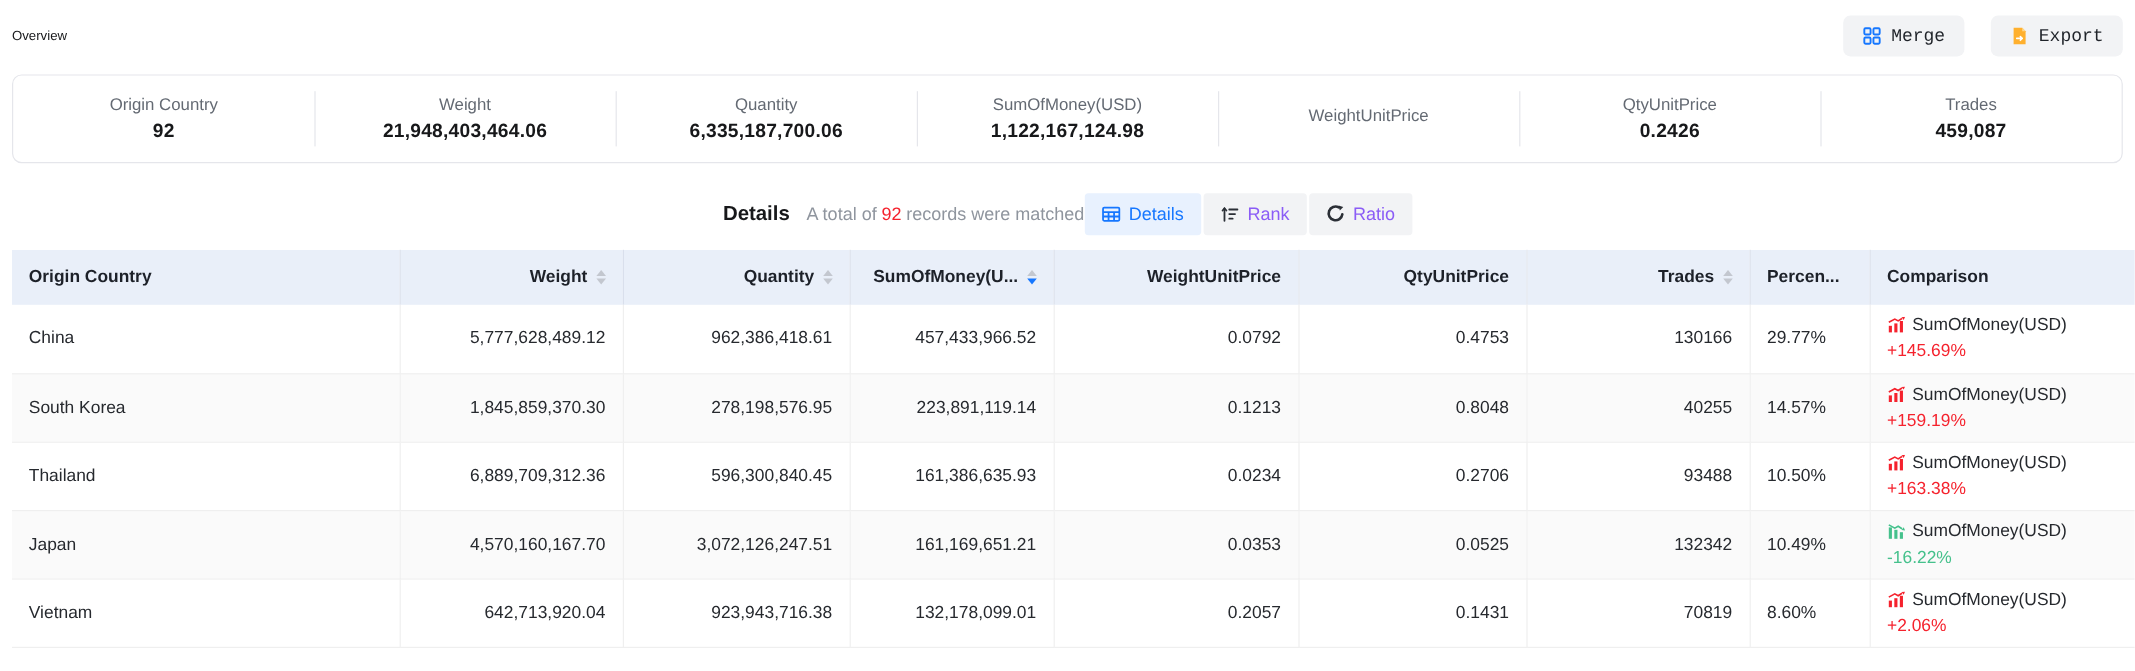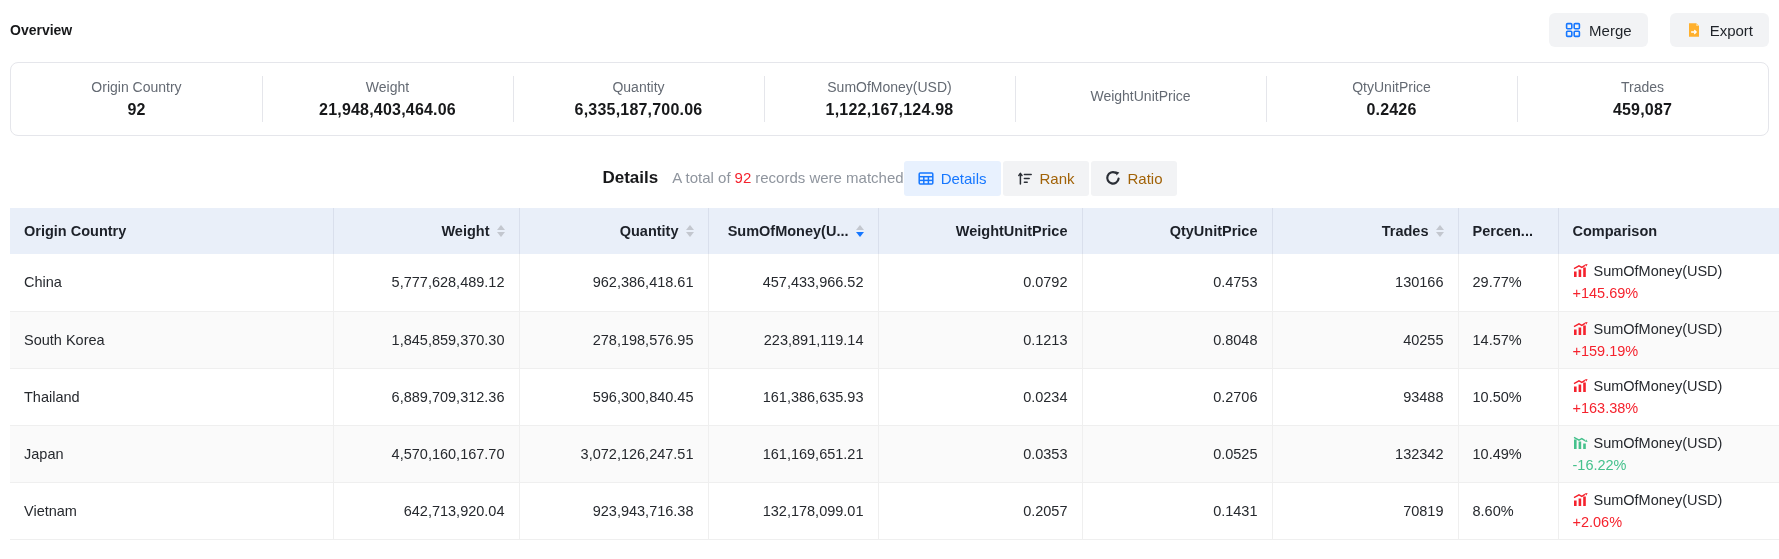--- a/index.html
+++ b/index.html
@@ -2,22 +2,22 @@
 <html><head>
 <meta charset="utf-8">
 <style>
   * { margin:0; padding:0; box-sizing:border-box; }
   html,body { width:1779px; height:559px; overflow:hidden; background:#fff;
     font-family:"Liberation Sans","DejaVu Sans",sans-serif; color:#1f2329; }
   .page { padding:0 10px; }
 
   
   .top-bar { display:flex; justify-content:space-between; align-items:center; margin-top:12px; height:36px; }
-  .page-title { font-size:14px; font-weight:700; color:#17181a; }
-  .top-actions { display:flex; gap:22px; }
+  .page-title { font-size:11px; font-weight:400; color:#17181a; }
+  .top-actions { display:flex; gap:22px;font-family:Liberation Mono, monospace; }
   .btn { display:inline-flex; align-items:center; gap:8px; height:34px; padding:0 16px;
     background:#f2f3f5; border:none; border-radius:6px; font-size:15px; color:#1f2329;
     font-family:inherit; cursor:pointer; }
   .btn svg { flex:0 0 auto; }
 
   
   .overview-card { margin-top:14px; border:1px solid #e5e6eb; border-radius:8px;
     display:flex; align-items:center; height:74px; }
   .stat { flex:1 1 0; text-align:center; position:relative; padding:6px 4px; }
   .stat + .stat::before { content:""; position:absolute; left:0; top:50%; transform:translateY(-50%);
@@ -26,21 +26,21 @@
   .stat-value { font-size:16px; font-weight:700; color:#17181a; letter-spacing:.2px; }
 
   
   .details-bar { display:flex; justify-content:center; align-items:center; margin-top:24px; height:36px; }
   .details-left { display:flex; align-items:baseline; gap:14px; }
   .details-title { font-size:17px; font-weight:700; color:#17181a; }
   .details-summary { font-size:15px; color:#8f959e; }
   .record-count { color:#f5222d; padding:0 4px; }
   .view-switcher { display:flex; gap:2px; }
   .seg-btn { display:inline-flex; align-items:center; gap:7px; height:35px; padding:0 14px;
-    background:#f2f3f5; border:none; border-radius:3px; font-size:15px; color:#a16207;
+    background:#f2f3f5; border:none; border-radius:3px; font-size:15px; color:#8b5cf6;
     font-family:inherit; cursor:pointer; }
   .seg-btn.active { background:#e8f1fe; color:#1677ff; }
 
   
   .table-wrap { margin-left:10px; margin-top:12px; overflow:hidden; }
   table { border-collapse:collapse; table-layout:fixed; width:1790px; }
   thead th { background:#e9eff9; height:46px; font-size:14.5px; font-weight:700; color:#1d2129;
     padding:0 14px; border-right:1px solid #d9dfec; white-space:nowrap; overflow:hidden; }
   thead th:last-child { border-right:none; }
   th.al { text-align:left; } th.ar { text-align:right; }

